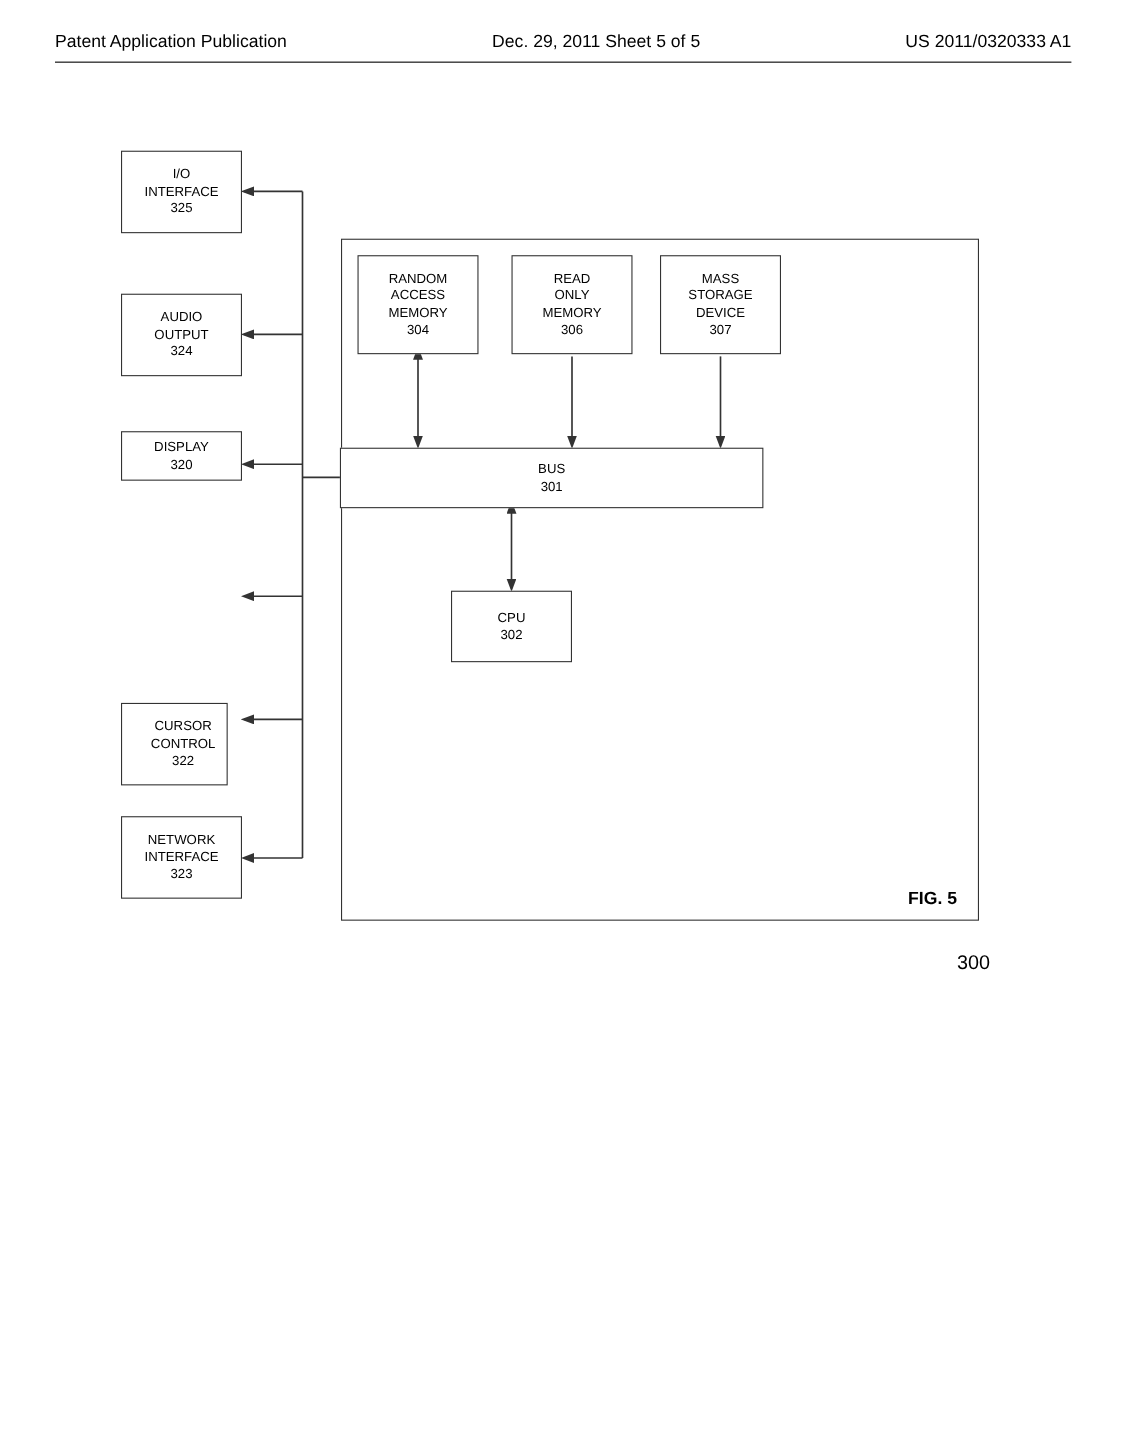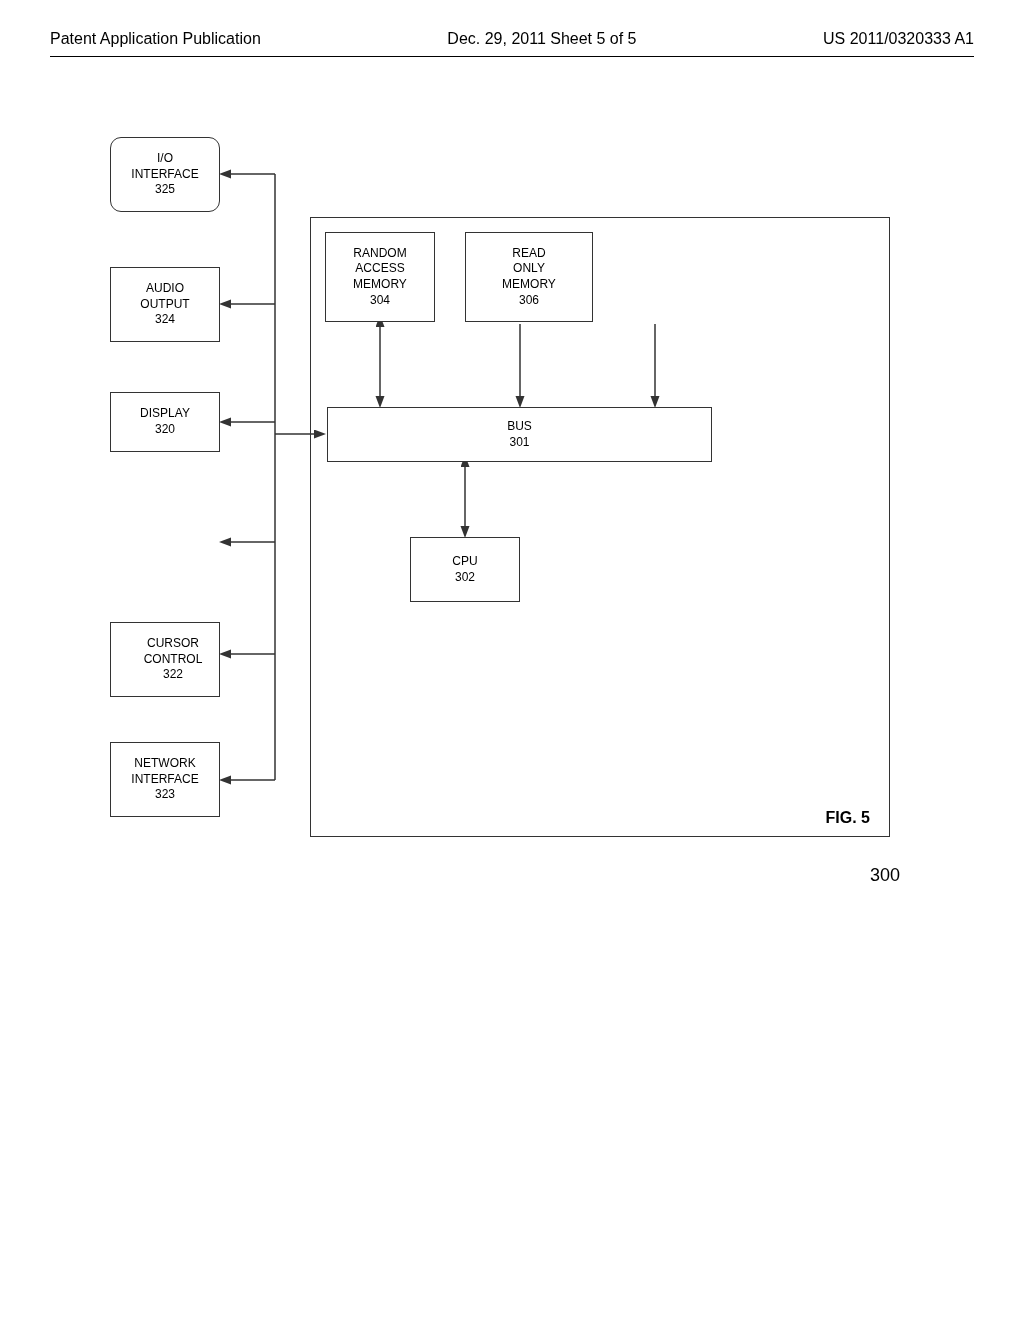--- a/index.html
+++ b/index.html
@@ -46,37 +46,37 @@
       justify-content: center;
       text-align: center;
       font-size: 12px;
       font-weight: normal;
       line-height: 1.3;
     }
 
     
     .box-io {
       left: 0; top: 0;
-      width: 110px; height: 75px; border-radius: 11px;
+      width: 110px; height: 75px;
     }
     .box-audio {
       left: 0; top: 130px;
       width: 110px; height: 75px;
     }
     .box-display {
       left: 0; top: 255px;
-      width: 110px; height: 60px; align-items: center;
+      width: 110px; height: 45px; align-items: center;
     }
     .box-keyboard {
       left: 0; top: 375px;
       width: 110px; height: 60px;
     }
     .box-cursor {
-      left: 0; top: 485px;
-      width: 110px; height: 75px; padding-left: 16px;
+      left: 0; top: 502px;
+      width: 97px; height: 75px; padding-left: 16px;
     }
     .box-network {
       left: 0; top: 605px;
       width: 110px; height: 75px;
     }
 
     
     .box-outer {
       position: absolute;
       left: 200px; top: 80px;
@@ -85,30 +85,30 @@
       background: transparent;
     }
 
     
     .box-ram {
       left: 215px; top: 95px;
       width: 110px; height: 90px;
     }
     .box-rom {
       left: 355px; top: 95px;
-      width: 128px; height: 90px;
+      width: 110px; height: 90px;
     }
     .box-mass {
       left: 490px; top: 95px;
       width: 110px; height: 90px;
     }
 
     
     .box-bus {
-      left: 217px; top: 270px;
+      left: 199px; top: 270px;
       width: 385px; height: 55px;
     }
 
     
     .box-cpu {
       left: 300px; top: 400px;
       width: 110px; height: 65px;
     }
 
     
@@ -240,20 +240,28 @@
 
     <div class="box box-rom">
       <div>
         <div>READ</div>
         <div>ONLY</div>
         <div>MEMORY</div>
         <div>306</div>
       </div>
     </div>
 
+    <div class="box box-mass">
+      <div>
+        <div>MASS</div>
+        <div>STORAGE</div>
+        <div>DEVICE</div>
+        <div>307</div>
+      </div>
+    </div>
 
     <div class="box box-bus">
       <div>
         <div>BUS</div>
         <div>301</div>
       </div>
     </div>
 
     <div class="box box-cpu">
       <div>

